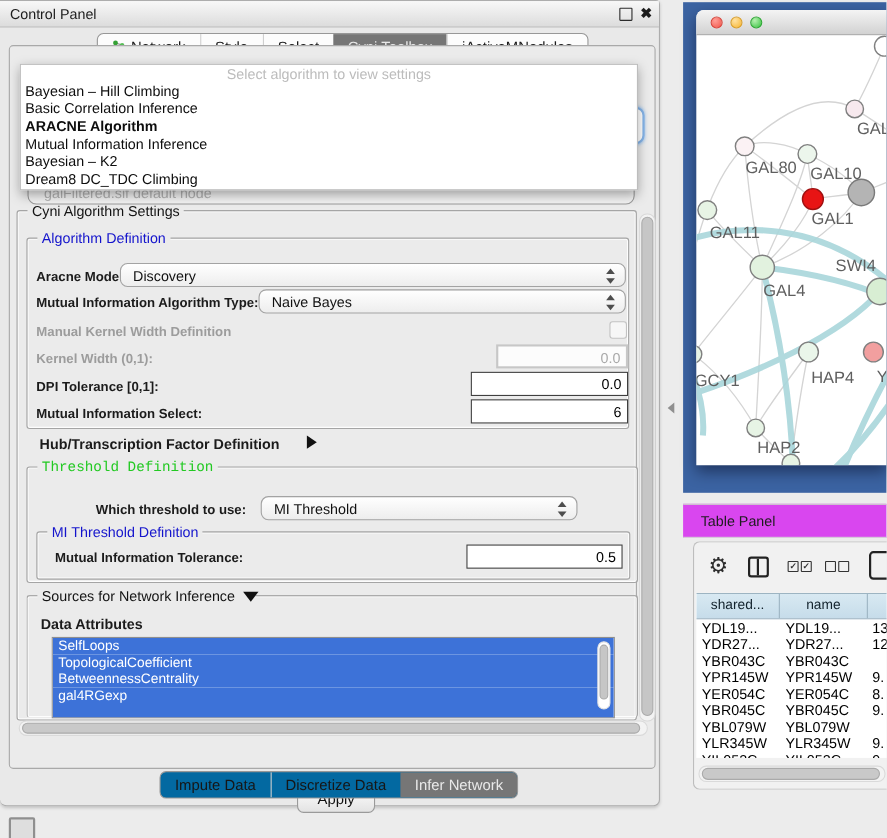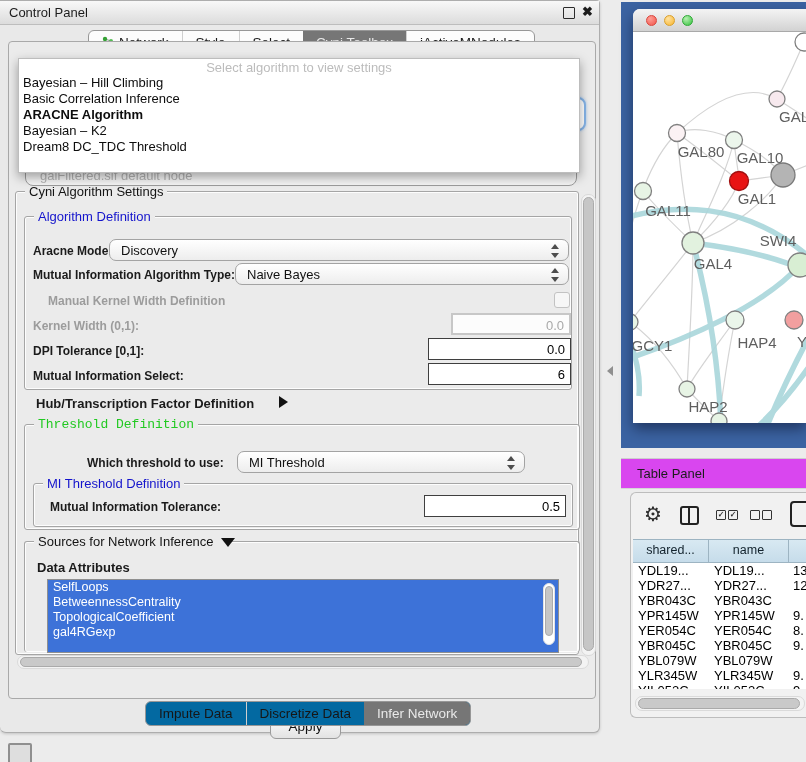--- a/index.html
+++ b/index.html
@@ -178,21 +178,21 @@
           <span>Discovery</span>
           <span class="spin"></span>
         </div>
 
         <span class="flabel" style="left:8px;top:51px;">Mutual Information Algorithm Type:</span>
         <div class="combo" style="left:210px;top:46px;width:334px;">
           <span>Naive Bayes</span>
           <span class="spin"></span>
         </div>
 
-        <span class="flabel dis" style="left:8px;top:77px;margin-left:15px;">Manual Kernel Width Definition</span>
+        <span class="flabel dis" style="left:8px;top:77px;">Manual Kernel Width Definition</span>
         <span class="chk" style="left:529px;top:75px;"></span>
 
         <span class="flabel dis" style="left:8px;top:102px;">Kernel Width (0,1):</span>
         <div class="nfield dis" style="left:426px;top:96px;width:120px;">0.0</div>
 
         <span class="flabel" style="left:8px;top:127px;">DPI Tolerance [0,1]:</span>
         <div class="nfield" style="left:403px;top:121px;width:143px;">0.0</div>
 
         <span class="flabel" style="left:8px;top:152px;">Mutual Information Select:</span>
         <div class="nfield" style="left:403px;top:146px;width:143px;">6</div>
@@ -218,22 +218,22 @@
       </div>
 
       <div class="group" style="left:8px;top:349px;width:554px;height:110px;border-bottom:none;">
         <span class="gtitle" style="padding-right:18px;">Sources for Network Inference</span>
         <span style="position:absolute;left:196px;top:-4px;width:0;height:0;border-left:7px solid transparent;border-right:7px solid transparent;border-top:9px solid #111;background:transparent;"></span>
 
         <span class="flabel" style="left:12px;top:18px;font-size:13px;">Data Attributes</span>
 
         <div id="attr-list" style="left:22px;top:37px;width:510px;height:72px;">
           <div class="attr-row">SelfLoops</div>
+          <div class="attr-row">TopologicalCoefficient</div>
           <div class="attr-row">BetweennessCentrality</div>
-          <div class="attr-row">TopologicalCoefficient</div>
           <div class="attr-row">gal4RGexp</div>
           <div class="attr-row"></div>
           <div class="vsb-track" style="right:3px;top:3px;width:10px;height:60px;background:#fff;border-color:#e2e2e2;">
             <div class="vsb-thumb" style="top:2px;height:48px;"></div>
           </div>
         </div>
       </div>
     </div>
 
     <div class="vsb-track" style="left:572px;top:152px;width:13px;height:460px;">
@@ -263,22 +263,23 @@
     <span id="behind-combo-text">galFiltered.sif default node</span>
   </div>
 
   <div id="behind-combo-right" class="abs"></div>
 
   <div id="algo-popup" class="abs">
     <div id="algo-prompt">Select algorithm to view settings</div>
     <div class="algo-item">Bayesian – Hill Climbing</div>
     <div class="algo-item">Basic Correlation Inference</div>
     <div class="algo-item bold">ARACNE Algorithm</div>
+    <div class="algo-item">Mutual Information Inference</div>
     <div class="algo-item">Bayesian – K2</div>
-    <div class="algo-item">Dream8 DC_TDC Threshold</div>
+    <div class="algo-item">Dream8 DC_TDC Climbing</div>
   </div>
 </div>
 
 <div id="split-arrow" class="abs"></div>
 
 <div id="blue-area" class="abs">
   <div id="net-window">
     <div id="net-titlebar">
       <span class="light" id="light-close"></span>
       <span class="light" id="light-min"></span>

